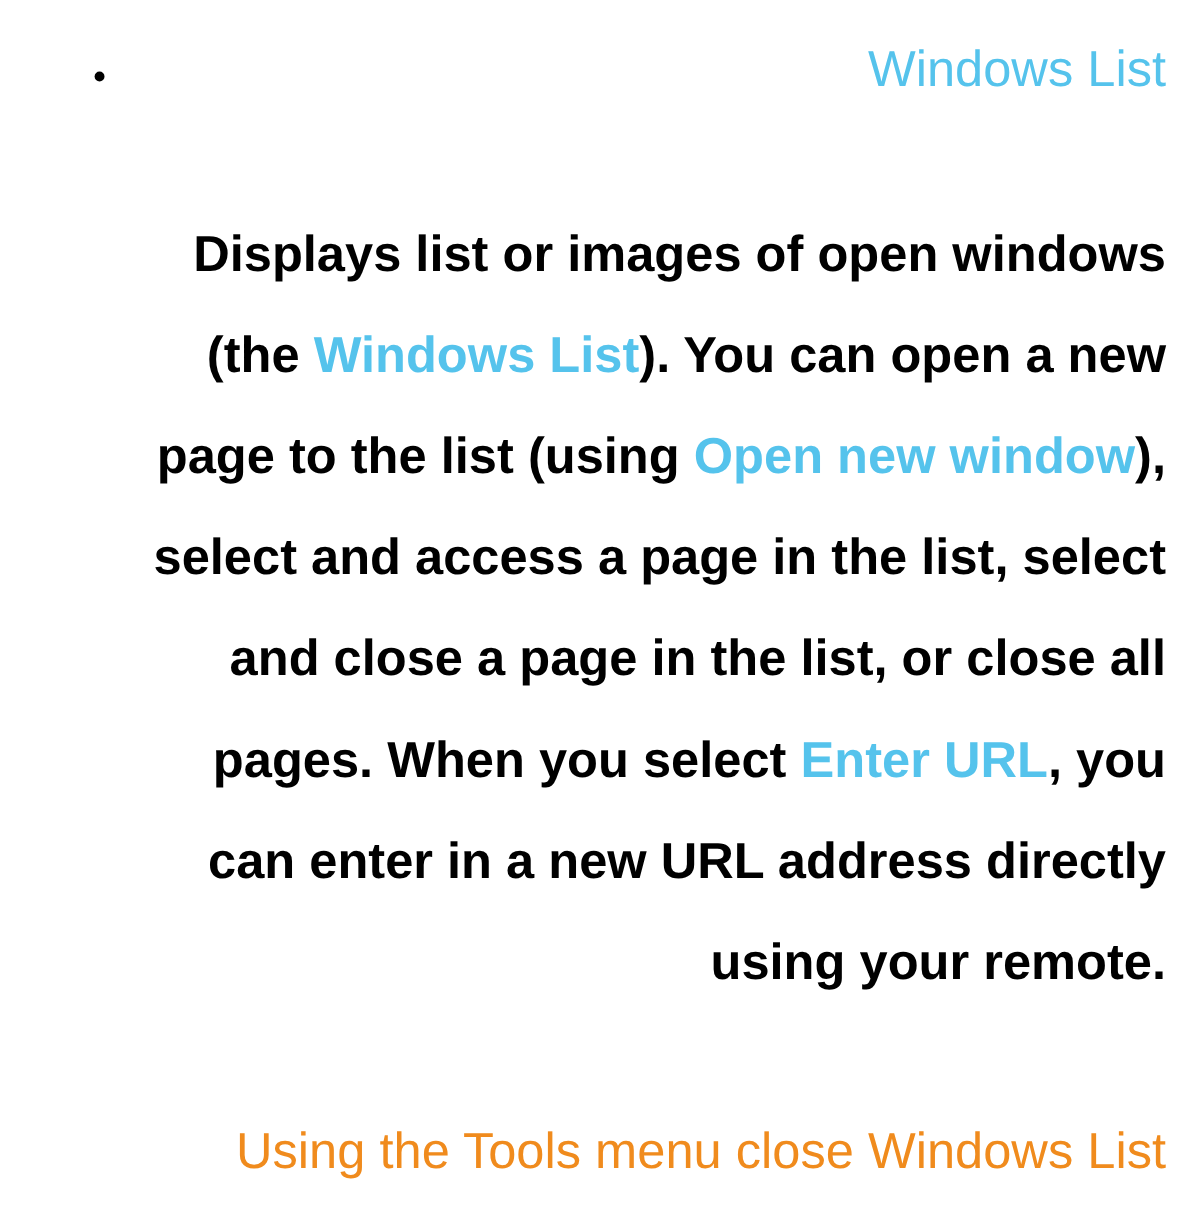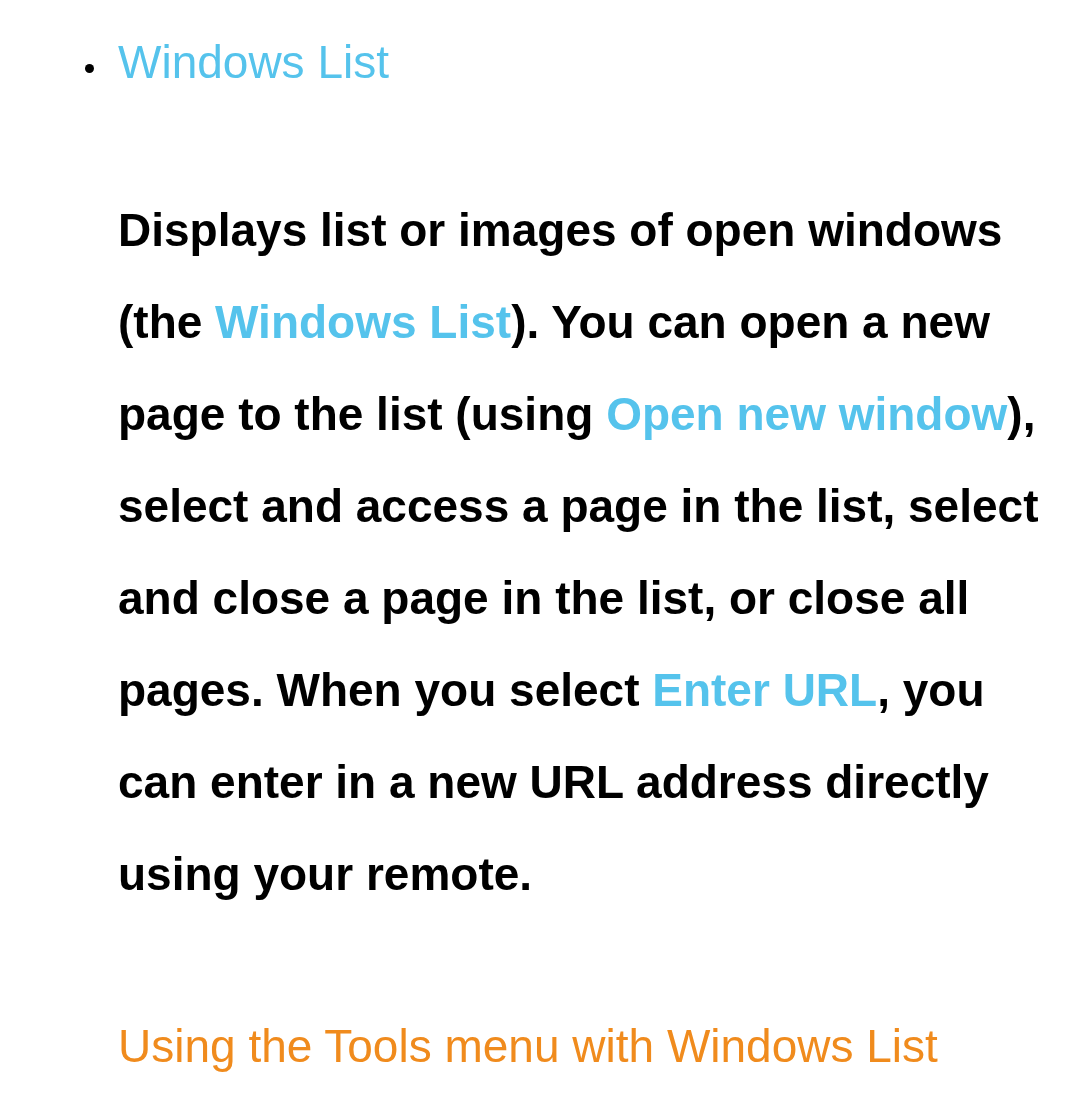--- a/index.html
+++ b/index.html
@@ -11,20 +11,21 @@
   }
   .page {
     width: 1080px;
     box-sizing: border-box;
     padding: 30px 20px 30px 30px;
   }
   ul.doc-list {
     list-style: disc;
     margin: 0;
     padding-left: 80px;
+    text-align: right;
   }
   ul.doc-list > li {
     padding-left: 8px;
   }
   ul.doc-list > li::marker {
     color: #000000;
     font-size: 30px;
   }
   .item-title {
     font-size: 46px;
@@ -57,16 +58,16 @@
 
 <div class="page">
   <ul class="doc-list">
     <li>
       <span class="item-title">Windows List</span>
 
       <p class="body">
         <span>Displays list or images of open windows (the </span><span class="hl">Windows List</span><span>). You can open a new page to the list (using </span><span class="hl">Open new window</span><span>), select and access a page in the list, select and close a page in the list, or close all pages. When you select </span><span class="hl">Enter URL</span><span>, you can enter in a new URL address directly using your remote.</span>
       </p>
 
-      <p class="subheading">Using the Tools menu with Windows List</p>
+      <p class="subheading">Using the Tools menu close Windows List</p>
     </li>
   </ul>
 </div>
 
 </body></html>

